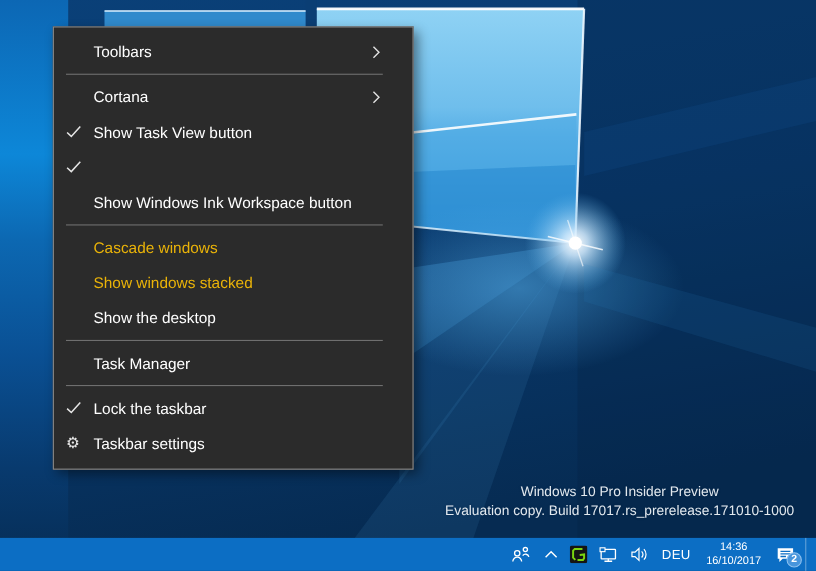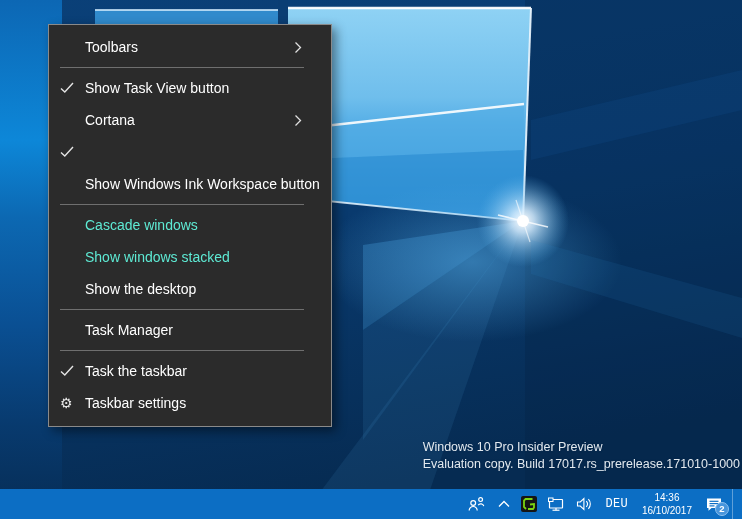--- a/index.html
+++ b/index.html
@@ -3,39 +3,39 @@
 <meta charset="utf-8">
 <style>
   * { margin:0; padding:0; box-sizing:border-box; }
   html,body { width:742px; height:519px; overflow:hidden; }
   body { font-family:"Liberation Sans", sans-serif; position:relative; background:#073058; }
 
   .desktop { position:absolute; inset:0; width:742px; height:519px; overflow:hidden; }
   .wallpaper { position:absolute; left:0; top:0; width:742px; height:519px; display:block; }
 
   .watermark {
-    position:absolute; right:2px; top:439px; text-align:left;
+    position:absolute; right:20px; top:439px; text-align:center;
     color:rgba(238,243,248,0.95); font-size:12.5px; line-height:17px;
     text-shadow:0 0 2px rgba(0,30,60,.4);
   }
 
   
   .context-menu {
-    position:absolute; left:48px; top:24px; width:284px;
+    position:absolute; left:48px; top:24px; width:328px;
     background:#2b2b2b; border:1px solid #8a8a8a;
     padding:6px 16px 7px 0;
     box-shadow:4px 4px 10px rgba(0,0,0,0.45);
     color:#ffffff; font-size:14px;
   }
   .menu-item {
     position:relative; height:32px; display:flex; align-items:center;
     padding-left:36px; padding-right:30px; cursor:default;
     white-space:nowrap;
   }
-  .menu-item.disabled { color:#5eead4; }
+  .menu-item.disabled { color:#eab308; }
   .check-area {
     position:absolute; left:11px; top:0; width:20px; height:32px;
     display:flex; align-items:center; justify-content:flex-start;
   }
   .submenu-arrow {
     position:absolute; right:13px; top:0; height:32px;
     display:flex; align-items:center;
   }
   .menu-separator { height:1px; background:#6f6f6f; margin:4px 11px; }
   .gear-glyph { font-family:"DejaVu Sans", sans-serif; font-size:14px; color:#e8e8e8; line-height:1; }
@@ -46,21 +46,21 @@
     background:#0c6ec4; color:#ffffff;
   }
   .tray {
     position:absolute; right:3px; top:0; height:30px;
     display:flex; align-items:center;
   }
   .tray-btn {
     height:30px; display:flex; align-items:center; justify-content:center;
     padding:0 5px;
   }
-  .lang { font-size:12px; padding:0 7px; letter-spacing:0.3px;font-family:Liberation Mono, monospace; }
+  .lang { font-size:12px; padding:0 7px; letter-spacing:0.3px; }
   .clock { text-align:center; font-size:10px; line-height:13px; padding:0 7px; }
   .action-wrap { position:relative; padding:0 9px 0 6px; height:30px; display:flex; align-items:center; }
   .badge {
     position:absolute; right:3px; bottom:3px; width:14px; height:14px;
     background:#4795dc; border:1px solid #8cc0ef; border-radius:50%;
     color:#fff; font-size:9.5px; line-height:12px; text-align:center; font-weight:bold;
   }
   .tray-divider { width:1px; height:30px; background:rgba(255,255,255,0.35); }
   .show-desktop-sliver { width:6px; height:30px; }
 </style>
@@ -143,43 +143,43 @@
       <span class="submenu-arrow">
         <svg width="8" height="13" viewBox="0 0 8 13">
             <path d="M1.5 1.5 L6.5 6.5 L1.5 11.5" fill="none" stroke="#e0e0e0" stroke-width="1.3"></path>
           </svg>
       </span>
     </div>
 
     <div class="menu-separator"></div>
 
     <div class="menu-item">
-      <span class="check-area">
-        <svg width="14" height="12" viewBox="0 0 14 12">
-            <path d="M1 6.5 L4.8 10 L13 1" fill="none" stroke="#e4e4e4" stroke-width="1.4"></path>
-          </svg>
-      </span>
-      <span class="label">Show Task View button</span>
-    </div>
-
-    <div class="menu-item">
       <span class="label">Cortana</span>
       <span class="submenu-arrow">
         <svg width="8" height="13" viewBox="0 0 8 13">
             <path d="M1.5 1.5 L6.5 6.5 L1.5 11.5" fill="none" stroke="#e0e0e0" stroke-width="1.3"></path>
           </svg>
       </span>
     </div>
 
     <div class="menu-item">
       <span class="check-area">
         <svg width="14" height="12" viewBox="0 0 14 12">
             <path d="M1 6.5 L4.8 10 L13 1" fill="none" stroke="#e4e4e4" stroke-width="1.4"></path>
           </svg>
       </span>
+      <span class="label">Show Task View button</span>
+    </div>
+
+    <div class="menu-item">
+      <span class="check-area">
+        <svg width="14" height="12" viewBox="0 0 14 12">
+            <path d="M1 6.5 L4.8 10 L13 1" fill="none" stroke="#e4e4e4" stroke-width="1.4"></path>
+          </svg>
+      </span>
     </div>
 
     <div class="menu-item">
       <span class="label">Show Windows Ink Workspace button</span>
     </div>
 
 
     <div class="menu-separator"></div>
 
     <div class="menu-item disabled">
@@ -202,21 +202,21 @@
     </div>
 
     <div class="menu-separator"></div>
 
     <div class="menu-item">
       <span class="check-area">
         <svg width="14" height="12" viewBox="0 0 14 12">
             <path d="M1 6.5 L4.8 10 L13 1" fill="none" stroke="#e4e4e4" stroke-width="1.4"></path>
           </svg>
       </span>
-      <span class="label">Task the taskbar</span>
+      <span class="label">Lock the taskbar</span>
     </div>
 
     <div class="menu-item">
       <span class="check-area">
           <span class="gear-glyph">⚙</span>
         </span>
       <span class="label">Taskbar settings</span>
     </div>
 
   </div>

